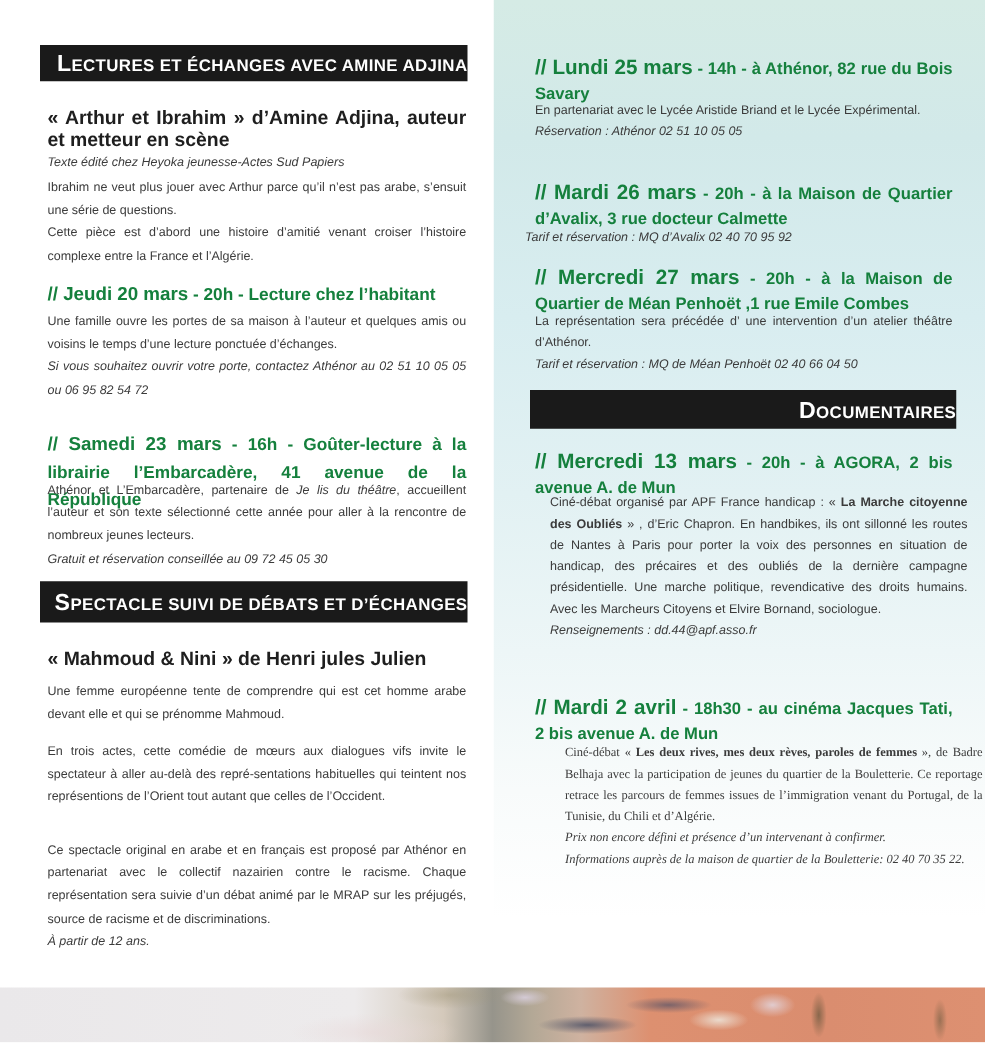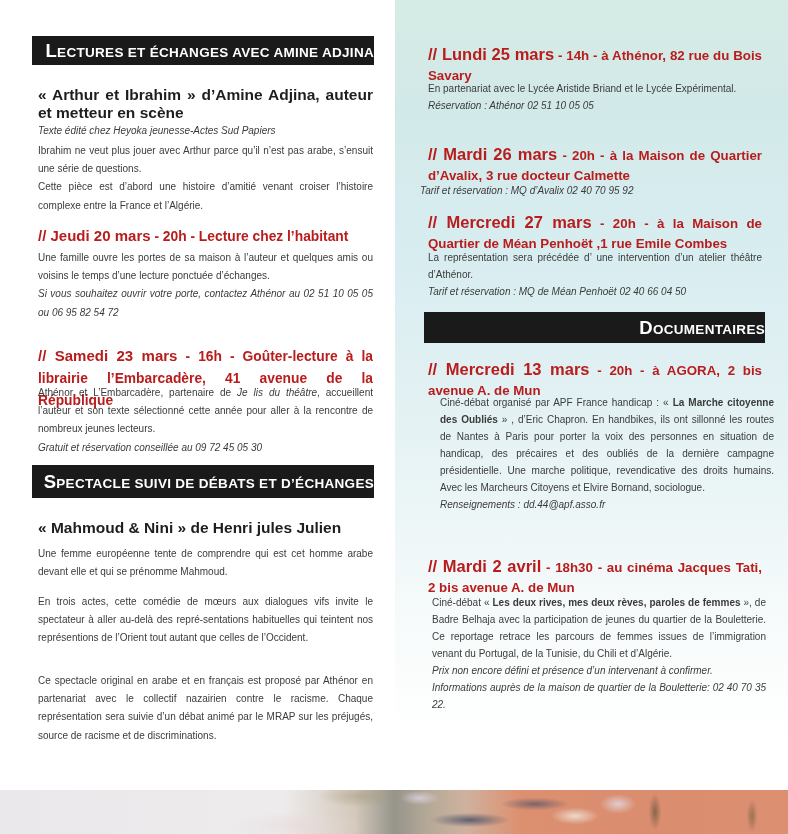--- a/index.html
+++ b/index.html
@@ -30,21 +30,21 @@
     line-height: 18px; text-align: justify; margin: 0;
   }
   
   p { margin: 0; }
   .body-l { font-size: 10px; line-height: 18.2px; text-align: justify; color: #3b3b3b; }
   .body-r { font-size: 10px; line-height: 17px; text-align: justify; color: #3b3b3b; }
   .it { font-style: italic; }
   .b { font-weight: bold; }
   
   .head {
-    color: #b91c1c; font-weight: bold; margin: 0; text-align: justify;
+    color: #15803d; font-weight: bold; margin: 0; text-align: justify;
   }
   .head-l { font-size: 13.8px; line-height: 22px; }
   .head-l .date { font-size: 15px; }
   .head-r { font-size: 13.3px; line-height: 20px; }
   .head-r .date { font-size: 16.5px; }
   
   .art-strip {
     position: absolute; left: 0; top: 790px; width: 788px; height: 44px;
     background:
       radial-gradient(ellipse 28px 10px at 420px 8px,  rgba(214,204,216,0.95), rgba(214,204,216,0) 70%),
@@ -102,20 +102,21 @@
   </div>
 
   <h2 class="abs title" style="left:38px; top:519px; width:335px;">« Mahmoud &amp; Nini » de Henri jules Julien</h2>
 
   <p class="abs body-l" style="left:38px; top:545px; width:335px;">Une femme européenne tente de comprendre qui est cet homme arabe devant elle et qui se prénomme Mahmoud.</p>
 
   <p class="abs body-l" style="left:38px; top:593px; width:335px;">En trois actes, cette comédie de mœurs aux dialogues vifs invite le spectateur à aller au-delà des repré-sentations habituelles qui teintent nos représentions de l’Orient tout autant que celles de l’Occident.</p>
 
   <div class="abs" style="left:38px; top:672px; width:335px;">
     <p class="body-l">Ce spectacle original en arabe et en français est proposé par Athénor en partenariat avec le collectif nazairien contre le racisme. Chaque représentation sera suivie d’un débat animé par le MRAP sur les préjugés, source de racisme et de discriminations.</p>
+    <p class="body-l it">À partir de 12 ans.</p>
   </div>
 
   <p class="abs head head-r" style="left:428px; top:44px; width:334px;">
     <span class="date">// Lundi 25 mars</span><span> - 14h - à Athénor, 82 rue du Bois Savary</span>
   </p>
   <div class="abs" style="left:428px; top:80px; width:334px;">
     <p class="body-r">En partenariat avec le Lycée Aristide Briand et le Lycée Expérimental.</p>
     <p class="body-r it">Réservation : Athénor 02 51 10 05 05</p>
   </div>
 
@@ -140,21 +141,21 @@
     <span class="date">// Mercredi 13 mars</span><span> - 20h - à AGORA, 2 bis avenue A. de Mun</span>
   </p>
   <div class="abs" style="left:440px; top:394px; width:334px;">
     <p class="body-r"><span>Ciné-débat organisé par APF France handicap : « </span><span class="b">La Marche citoyenne des Oubliés</span><span> » , d’Eric Chapron. En handbikes, ils ont sillonné les routes de Nantes à Paris pour porter la voix des personnes en situation de handicap, des précaires et des oubliés de la dernière campagne présidentielle. Une marche politique, revendicative des droits humains. Avec les Marcheurs Citoyens et Elvire Bornand, sociologue.</span></p>
     <p class="body-r it">Renseignements : dd.44@apf.asso.fr</p>
   </div>
 
   <p class="abs head head-r" style="left:428px; top:556px; width:334px;">
     <span class="date">// Mardi 2 avril</span><span> - 18h30 - au cinéma Jacques Tati, 2 bis avenue A. de Mun</span>
   </p>
-  <div class="abs" style="left:432px; top:594px; width:334px;">
+  <div class="abs" style="left:452px; top:594px; width:334px;font-family:Liberation Serif, serif;">
     <p class="body-r"><span>Ciné-débat « </span><span class="b">Les deux rives, mes deux rèves, paroles de femmes</span><span> », de Badre Belhaja avec la participation de jeunes du quartier de la Bouletterie. Ce reportage retrace les parcours de femmes issues de l’immigration venant du Portugal, de la Tunisie, du Chili et d’Algérie.</span></p>
     <p class="body-r it">Prix non encore défini et présence d’un intervenant à confirmer.</p>
     <p class="body-r it">Informations auprès de la maison de quartier de la Bouletterie: 02 40 70 35 22.</p>
   </div>
 
   <div class="art-strip"></div>
 
 </div>
 
 </body></html>

